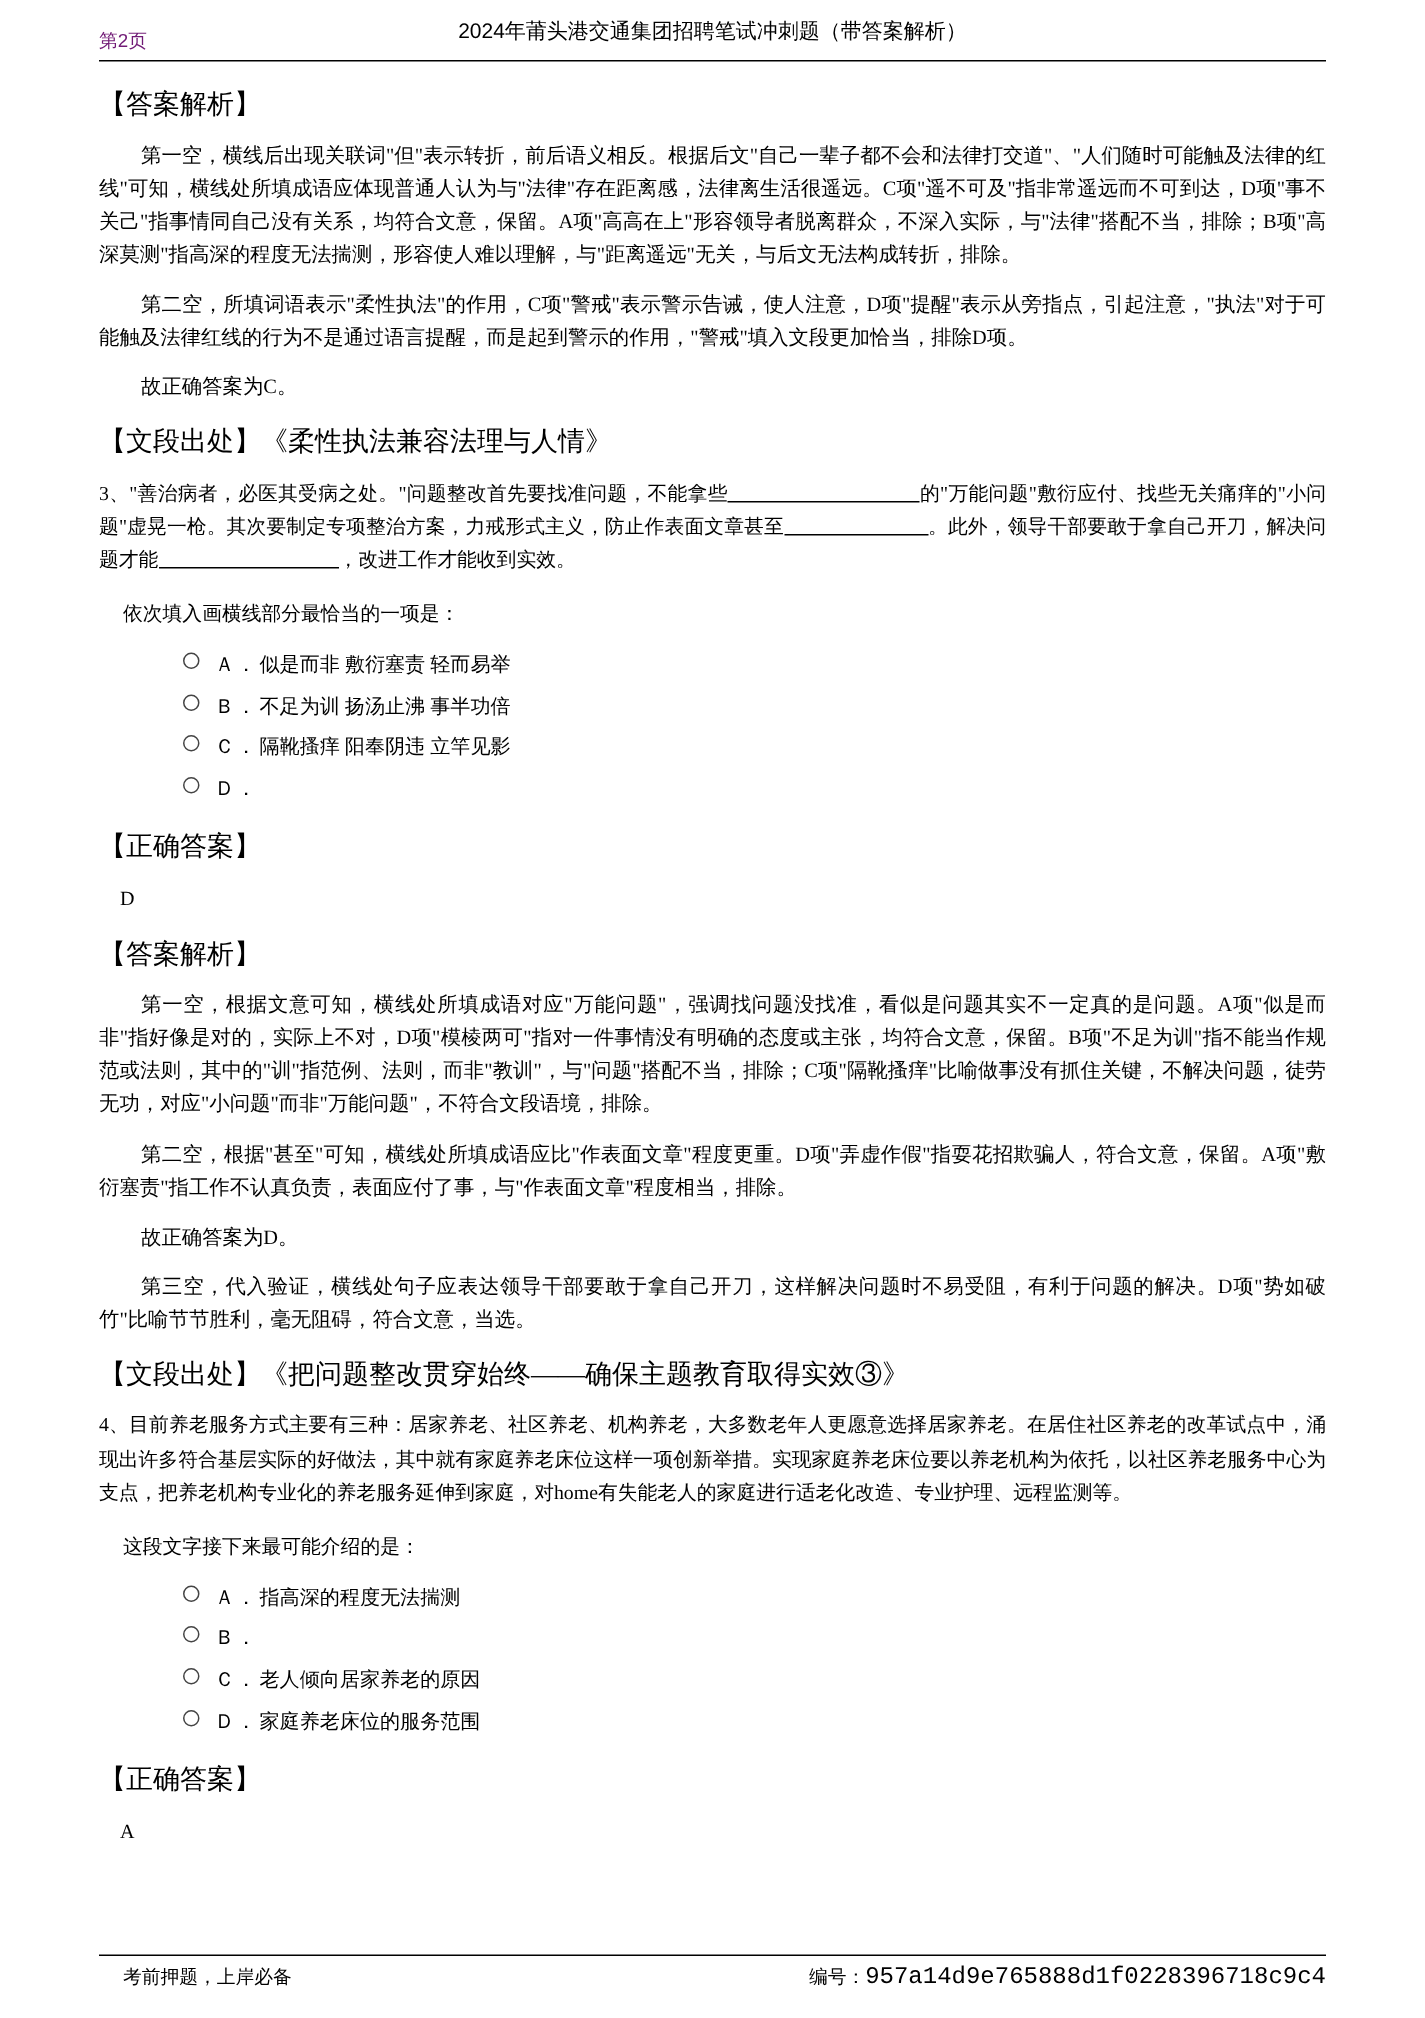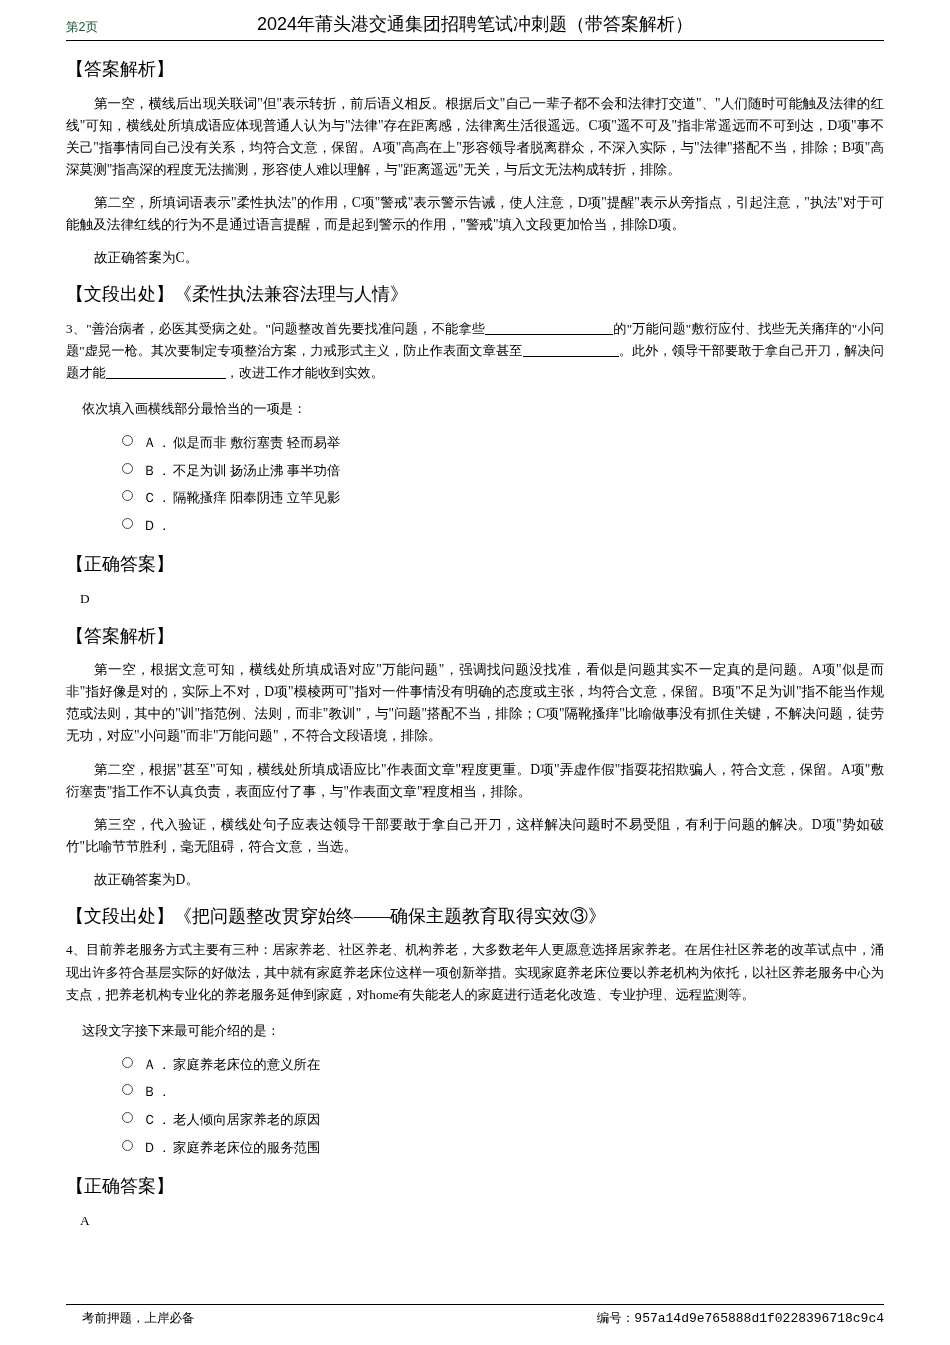--- a/index.html
+++ b/index.html
@@ -25,31 +25,31 @@
   
   .header {
     display: flex;
     align-items: flex-end;
     justify-content: space-between;
     padding-top: 12px;
     height: 24px;
   }
   .header-left {
     font-size: 12.5px;
-    color: #14532d;
+    color: #701a75;
     font-family: "Liberation Sans", sans-serif;
     letter-spacing: 0px;
   }
   .header-center {
     position: absolute;
     left: 0;
     right: 0;
     top: 12px;
     text-align: center;
-    font-size: 18px;
+    font-size: 14px;
     font-family: "Liberation Sans", sans-serif;
   }
   .header-rule {
     border-bottom: 1.2px solid #000;
     margin-top: 4px;
   }
 
   
   .content {
     padding-top: 14px;
@@ -143,21 +143,21 @@
     align-items: baseline;
     font-size: 12.5px;
     font-family: "Liberation Sans", sans-serif;
     margin-left: 16px;
   }
   .footer-right {
     font-size: 12.5px;
   }
   .code {
     font-family: "Liberation Mono", "DejaVu Sans Mono", monospace;
-    font-size: 13px;
+    font-size: 16px;
   }
 </style>
 </head>
 <body>
 
 <div class="page">
 
   <div class="header">
     <div class="header-left">第2页</div>
     <div class="header-center">2024年莆头港交通集团招聘笔试冲刺题（带答案解析）</div>
@@ -199,34 +199,34 @@
         <span class="opt-letter">Ｄ．</span>
       </li>
     </ul>
 
     <div class="label">【正确答案】</div>
     <div class="ans">D</div>
 
     <div class="label">【答案解析】</div>
     <p class="blk indent">第一空，根据文意可知，横线处所填成语对应"万能问题"，强调找问题没找准，看似是问题其实不一定真的是问题。A项"似是而非"指好像是对的，实际上不对，D项"模棱两可"指对一件事情没有明确的态度或主张，均符合文意，保留。B项"不足为训"指不能当作规范或法则，其中的"训"指范例、法则，而非"教训"，与"问题"搭配不当，排除；C项"隔靴搔痒"比喻做事没有抓住关键，不解决问题，徒劳无功，对应"小问题"而非"万能问题"，不符合文段语境，排除。</p>
     <p class="blk indent">第二空，根据"甚至"可知，横线处所填成语应比"作表面文章"程度更重。D项"弄虚作假"指耍花招欺骗人，符合文意，保留。A项"敷衍塞责"指工作不认真负责，表面应付了事，与"作表面文章"程度相当，排除。</p>
+    <p class="blk indent">故正确答案为D。</p>
     <p class="blk indent">第三空，代入验证，横线处句子应表达领导干部要敢于拿自己开刀，这样解决问题时不易受阻，有利于问题的解决。D项"势如破竹"比喻节节胜利，毫无阻碍，符合文意，当选。</p>
-    <p class="blk indent">故正确答案为D。</p>
     <div class="label">
       <span>【文段出处】</span><span>《把问题整改贯穿始终——确保主题教育取得实效③》</span>
     </div>
 
     <p class="q-stem">4、目前养老服务方式主要有三种：居家养老、社区养老、机构养老，大多数老年人更愿意选择居家养老。在居住社区养老的改革试点中，涌现出许多符合基层实际的好做法，其中就有家庭养老床位这样一项创新举措。实现家庭养老床位要以养老机构为依托，以社区养老服务中心为支点，把养老机构专业化的养老服务延伸到家庭，对home有失能老人的家庭进行适老化改造、专业护理、远程监测等。</p>
     <p class="q-prompt">这段文字接下来最可能介绍的是：</p>
 
     <ul class="options">
       <li class="opt">
         <span class="radio"></span>
         <span class="opt-letter">Ａ．</span>
-        <span class="opt-text">家庭养老床位的意义所在</span>
+        <span class="opt-text">指高深的程度无法揣测</span>
       </li>
       <li class="opt">
         <span class="radio"></span>
         <span class="opt-letter">Ｂ．</span>
       </li>
       <li class="opt">
         <span class="radio"></span>
         <span class="opt-letter">Ｃ．</span>
         <span class="opt-text">老人倾向居家养老的原因</span>
       </li>

